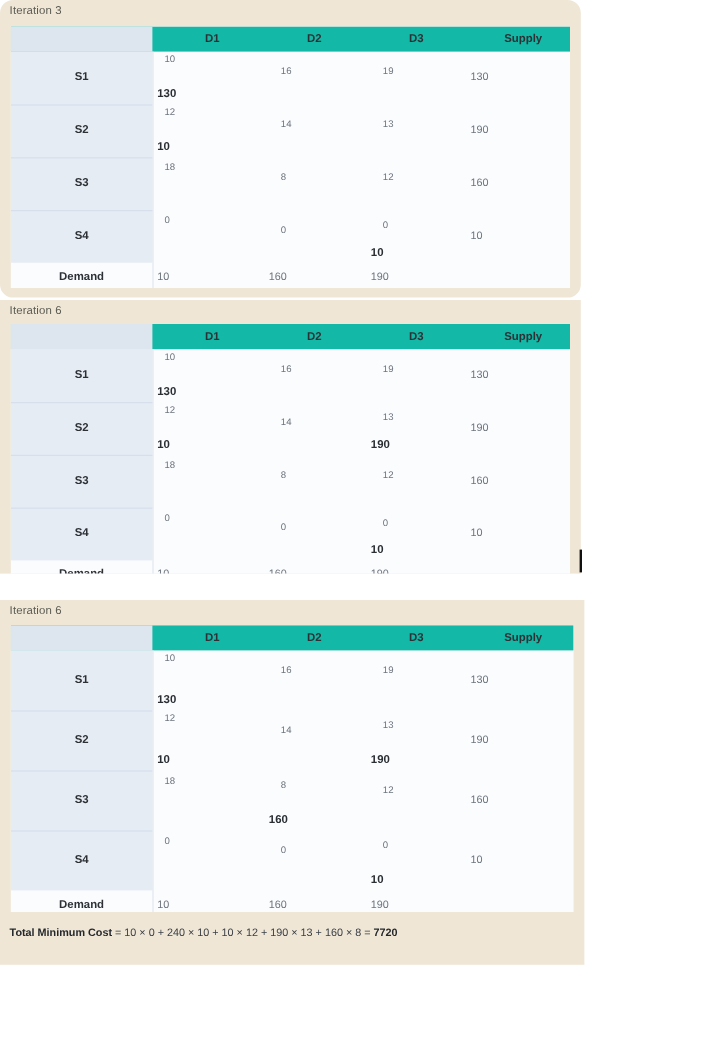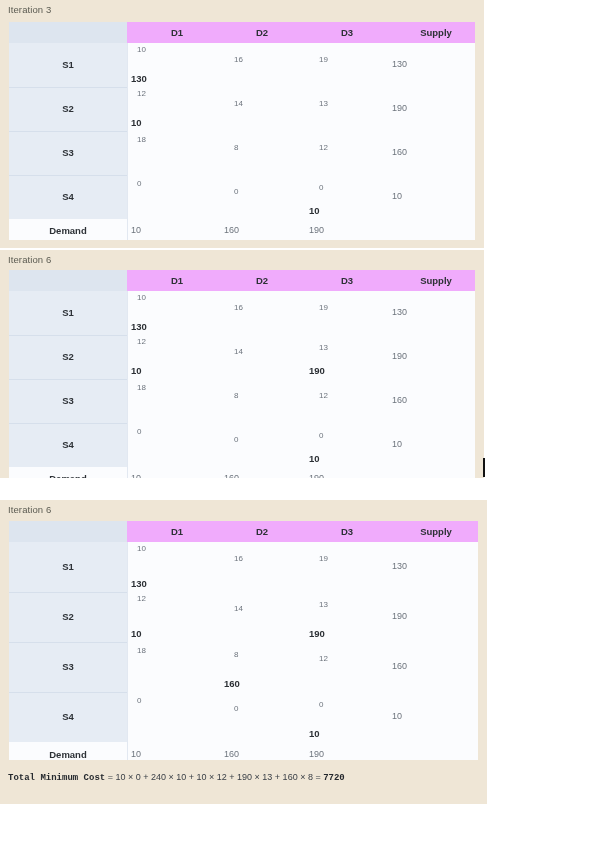--- a/index.html
+++ b/index.html
@@ -30,21 +30,21 @@
   .tt{
     position:absolute;
     left:9px;
     background:#fbfcfe;
     box-sizing:border-box;
     overflow:hidden;
   }
   .tt .hdr-row{
     position:relative;
     height:21px;
-    background:#f0abfc;
+    background:#14b8a6;
     width:100%;
   }
   .tt .hdr-row .rowlabelcell{
     position:absolute;left:0;top:0;width:118px;height:100%;
     background:#dde5ef;
   }
   .tt .colhdr{
     position:absolute;top:0;height:21px;line-height:21px;
     font-size:9.5px;font-weight:bold;color:#2d3136;
     text-align:center;
@@ -93,21 +93,21 @@
     position:absolute;
     font-size:9px;color:#6d747d;white-space:nowrap;
   }
 
   
   .totalcost{
     position:absolute;
     font-size:9px;color:#3b4047;
     white-space:nowrap;
   }
-  .totalcost b{font-weight:bold;color:#24282d;font-family:Liberation Mono, monospace;}
+  .totalcost b{font-weight:bold;color:#24282d;}
 
   
   .caret{
     position:absolute;
     width:2px;background:#111111;
   }
 
   
   .para{
     position:absolute;
@@ -116,21 +116,21 @@
     font-size:15.5px;
     line-height:21px;
     color:#16181c;
   }
 </style>
 </head>
 <body>
 
 <div class="page">
 
-  <div class="iter-block" style="left:0px;top:0px;width:484px;height:248px;">
+  <div class="iter-block" style="left:0px;top:0px;width:484px;height:248px;border-radius:11px;">
     <div class="iter-title">Iteration 3</div>
     <div class="tt" id="tbl0" style="top:22px;width:466px;height:218px;">
         <div class="hdr-row">
           <div class="rowlabelcell"></div>
           <div class="colhdr" style="left: 128px; width: 80px;">D1</div>
           <div class="colhdr" style="left: 213px; width: 80px;">D2</div>
           <div class="colhdr" style="left: 298px; width: 80px;">D3</div>
           <div class="colhdr" style="left: 387px; width: 80px;">Supply</div>
         </div>
         <div class="body" style="position: relative; height: 200px;">

